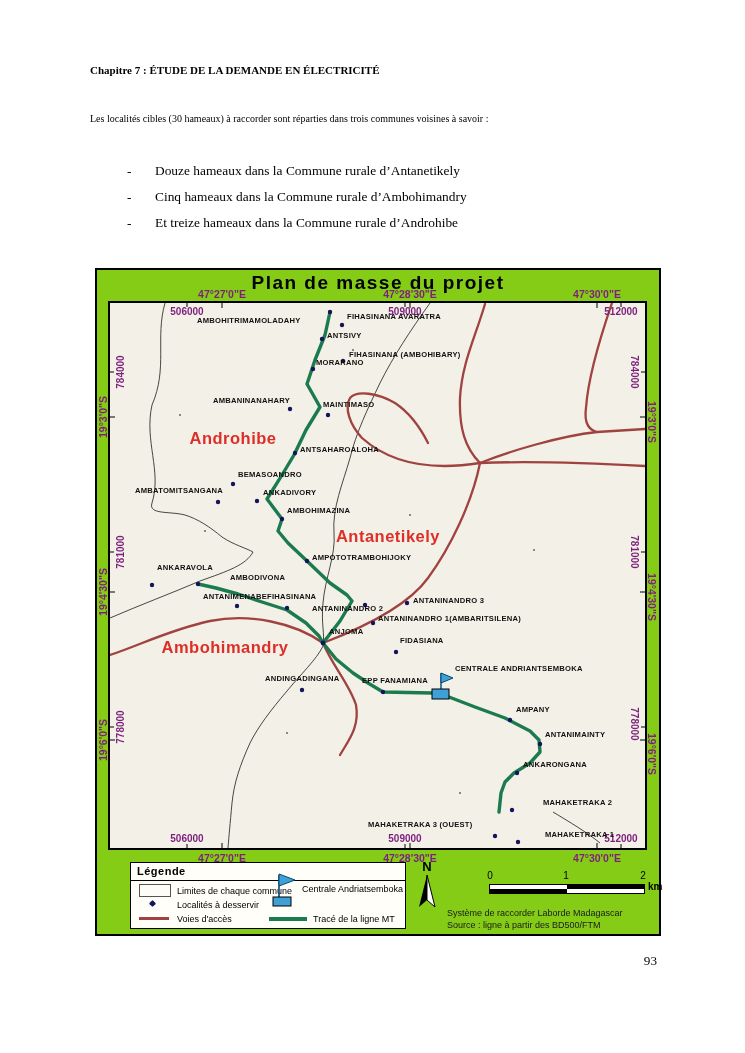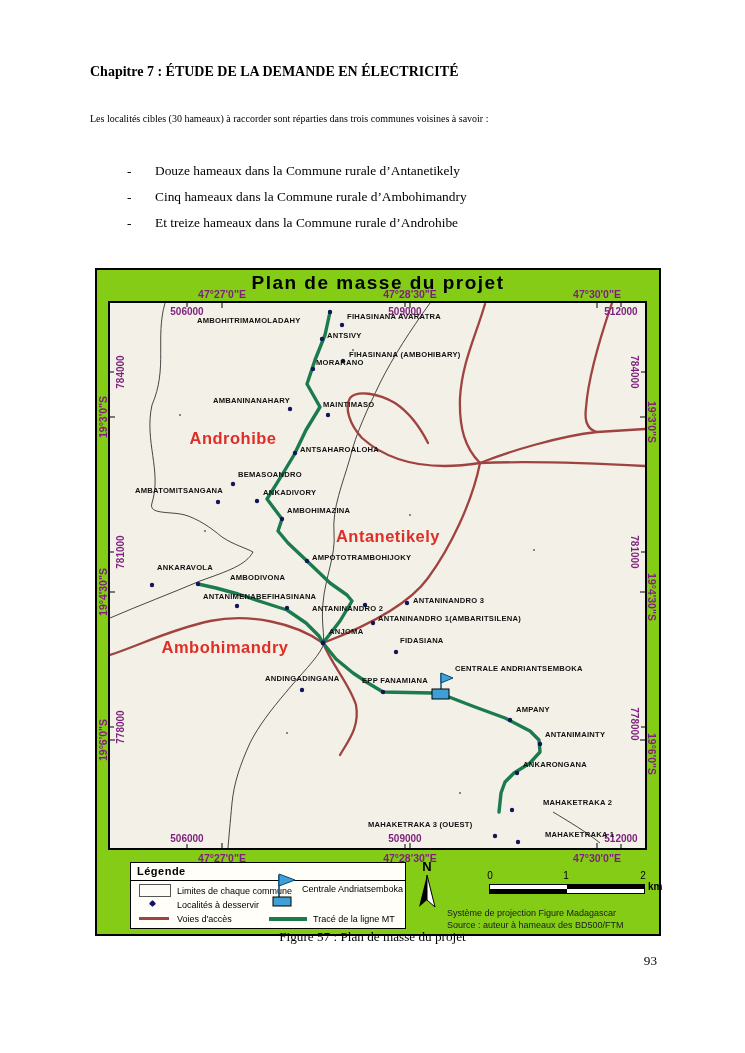--- a/index.html
+++ b/index.html
@@ -1,17 +1,17 @@
 <!DOCTYPE html>
 <html><head>
 <meta charset="utf-8">
 <style>
   html,body{margin:0;padding:0;background:#ffffff;}
   .page{position:relative;width:745px;height:1053px;background:#fff;font-family:"Liberation Serif",serif;color:#000;overflow:hidden;}
-  .heading{position:absolute;left:90px;top:64px;font-size:14px;font-weight:bold;margin:0;}
+  .heading{position:absolute;left:90px;top:64px;font-size:11px;font-weight:bold;margin:0;}
   .intro{position:absolute;left:90px;top:105px;width:567px;font-size:10px;line-height:28px;text-align:justify;margin:0;}
   .bullets{position:absolute;left:127px;top:158px;margin:0;padding:0;list-style:none;}
   .bullets li{display:flex;font-size:13.4px;line-height:26px;}
   .bullets .dash{width:28px;flex:0 0 28px;}
   .figure{position:absolute;left:95px;top:268px;width:562px;height:664px;border:2px solid #000000;background:#84cc16;font-family:"Liberation Sans",sans-serif;}
   .map-title{position:absolute;left:0;top:2px;width:100%;text-align:center;font-size:19px;font-weight:bold;letter-spacing:1.5px;}
   .map-frame{position:absolute;left:11px;top:31px;border:2px solid #000;background:#f2f0e7;}
   .map-frame svg{display:block;}
   .lon{position:absolute;width:90px;text-align:center;font-size:10.5px;font-weight:bold;color:#7d1f7d;}
   .lat{position:absolute;width:60px;height:12px;text-align:center;font-size:10.5px;font-weight:bold;color:#7d1f7d;}
@@ -237,20 +237,19 @@
     <div class="sb-num" style="left:383px;">0</div>
     <div class="sb-num" style="left:459px;">1</div>
     <div class="sb-num" style="left:536px;">2</div>
     <div class="scalebar">
       <div class="c" style="left:0;top:4px;"></div>
       <div class="c" style="left:77px;top:0;"></div>
     </div>
     <div class="sb-unit">km</div>
 
     <div class="source">
-      <div>Système de projection Figure Madagascar</div>
-      <div>Source : auteur à hameaux des BD500/FTM</div>
+      <div>Système de raccorder Laborde Madagascar</div>
+      <div>Source : ligne à partir des BD500/FTM</div>
     </div>
   </div>
 
-  <div class="caption">Figure 57 : Plan de masse du projet</div>
   <div class="pageno">93</div>
 </div>
 
 </body></html>

